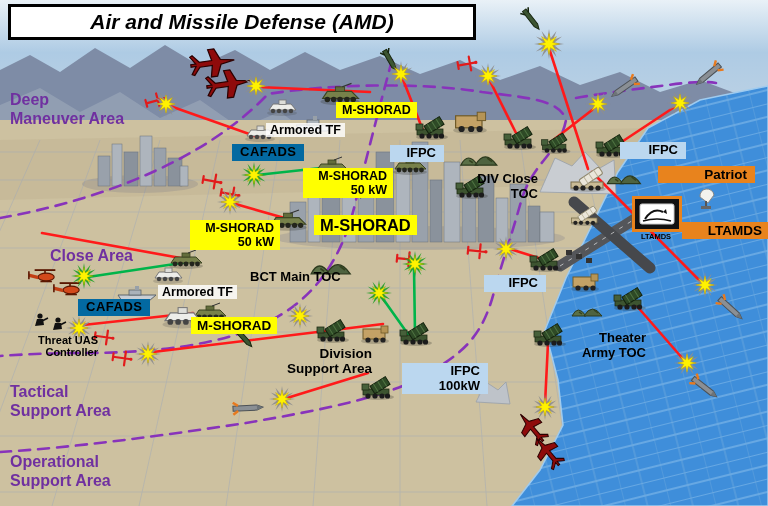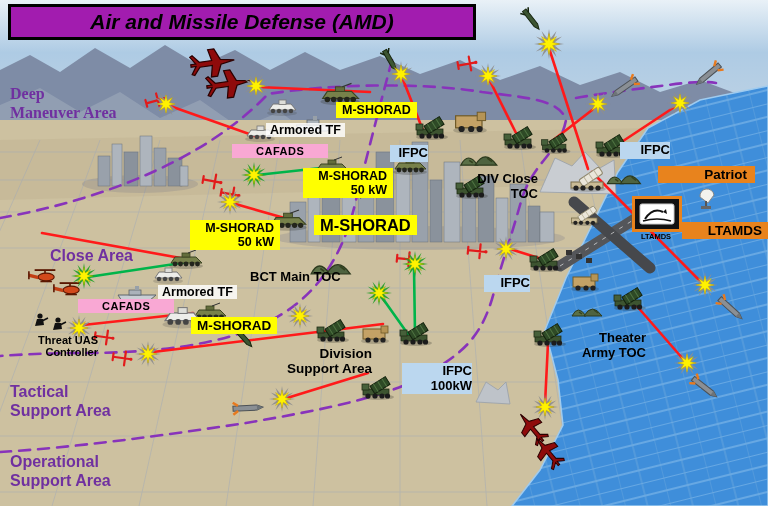--- a/index.html
+++ b/index.html
@@ -1,29 +1,29 @@
 <!DOCTYPE html>
 <html><head>
 <meta charset="utf-8">
 <style>
   html,body{margin:0;padding:0;background:#fff;}
   #stage{position:relative;width:768px;height:506px;overflow:hidden;background:#CDC1A0;font-family:"Liberation Sans",sans-serif;}
   #mapsvg{position:absolute;left:0;top:0;}
   .lbl{position:absolute;font-family:"Liberation Sans",sans-serif;font-weight:bold;color:#000;
        white-space:pre-line;text-align:right;line-height:1.12;font-size:12.5px;}
   .yellow{background:#FFFF00;padding:1px 6px;}
-  .cyan{background:#f9a8d4;padding:1px 24px;font-size:11px;letter-spacing:.5px;}
-  .blue{background:#BBD7EF;padding:1px 0;font-size:13px;}
+  .cyan{background:#0369a1;padding:1px 8px;font-size:13px;letter-spacing:.5px;}
+  .blue{background:#BBD7EF;padding:1px 8px;font-size:13px;}
   .orange{background:#E8831D;padding:1px 8px;font-size:13.5px;}
   .white{background:rgba(255,255,255,.82);padding:0 4px;}
   .plain{background:transparent;}
   .purple{color:#7030A0;background:transparent;text-align:left;font-size:16px;line-height:1.2;}
   .big{font-size:16.5px;}
   .small{font-size:11px;}
-  #banner{position:absolute;left:8px;top:4px;width:462px;height:30px;background:#a21caf;
+  #banner{position:absolute;left:8px;top:4px;width:462px;height:30px;background:#ffffff;
           border:3px solid #000;color:#000;font-weight:bold;font-style:italic;font-size:21px;
           text-align:center;line-height:30px;font-family:"Liberation Sans",sans-serif;}
   #ltamds-box{position:absolute;left:632px;top:196px;width:44px;height:30px;background:#111;
           border:3px solid #E8831D;display:flex;align-items:center;justify-content:center;}
   #ltamds-cap{position:absolute;left:626px;top:232px;width:60px;font-size:7.5px;font-weight:bold;
           color:#000;text-align:center;font-family:"Liberation Sans",sans-serif;}
 </style>
 </head>
 <body>
 
@@ -317,21 +317,21 @@
     <use href="#sym-star" transform="translate(705,285)"></use>
     <use href="#sym-stargreen" transform="translate(254,175)"></use>
     <use href="#sym-stargreen" transform="translate(415,264)"></use>
     <use href="#sym-stargreen" transform="translate(379,293)"></use>
     <use href="#sym-stargreen" transform="translate(84,276)"></use>
   </g>
 </svg>
 
 <div id="banner">Air and Missile Defense (AMD)</div>
 
-<div class="lbl purple" style="left:10px;top:84px;font-family:Liberation Serif, serif;">Deep
+<div class="lbl purple" style="left:10px;top:90px;">Deep
 Maneuver Area</div>
 <div class="lbl purple" style="left:10px;top:246px;margin-left:40px;">Close Area</div>
 <div class="lbl purple" style="left:10px;top:382px;">Tactical
 Support Area</div>
 <div class="lbl purple" style="left:10px;top:452px;">Operational
 Support Area</div>
 
 <div class="lbl yellow" style="left:336px;top:102px;">M-SHORAD</div>
 <div class="lbl yellow" style="left:303px;top:168px;width:78px;">M-SHORAD
 50 kW</div>

